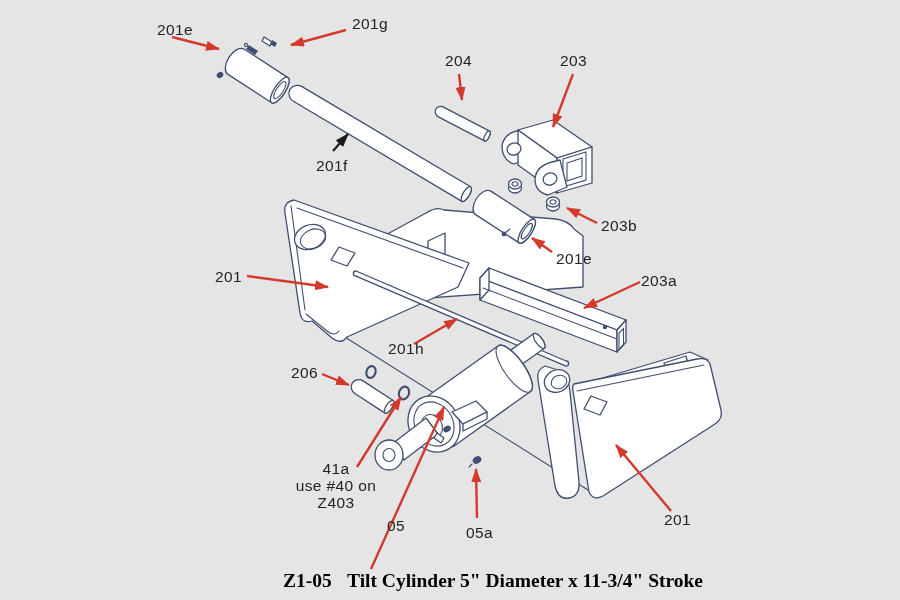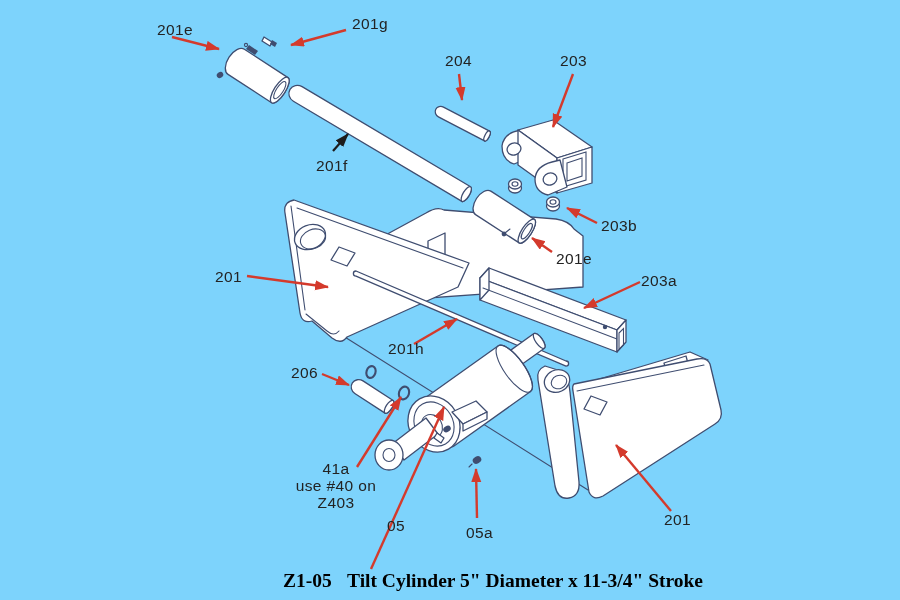--- a/index.html
+++ b/index.html
@@ -1,16 +1,16 @@
 <!DOCTYPE html>
 <html style="--c-arrow: #d43a2c; --c-arrow-black: #1c1c1c; --c-line: #3f4d70; --c-text: #232323;"><head>
 <meta charset="utf-8">
 <style>
   html,body{margin:0;padding:0;background:#ffffff;}
-  #page{position:relative;width:900px;height:600px;background:#7dd3fc;overflow:hidden;
+  #page{position:relative;width:900px;height:600px;background:#e5e5e5;overflow:hidden;
         font-family:"Liberation Sans", sans-serif;}
   svg{display:block;}
   .part{fill:#ffffff;stroke:var(--c-line,#3f4d70);stroke-width:1.3;stroke-linejoin:round;stroke-linecap:round;}
   .pline{fill:none;stroke:var(--c-line,#3f4d70);stroke-width:1.1;stroke-linecap:round;}
   .pdark{fill:var(--c-line,#3f4d70);stroke:none;}
   .oring{fill:none;stroke:var(--c-line,#3f4d70);stroke-width:2.1;}
   .arrow-red{stroke:var(--c-arrow,#d43a2c);stroke-width:2.4;fill:none;}
   .arrow-black{stroke:var(--c-arrow-black,#1c1c1c);stroke-width:2.2;fill:none;}
   .lbl{font-family:"Liberation Sans", sans-serif;font-size:15.5px;fill:var(--c-text,#232323);letter-spacing:.4px;}
   .cap{font-family:"Liberation Serif", serif;font-weight:bold;font-size:19.5px;fill:#000000;}

